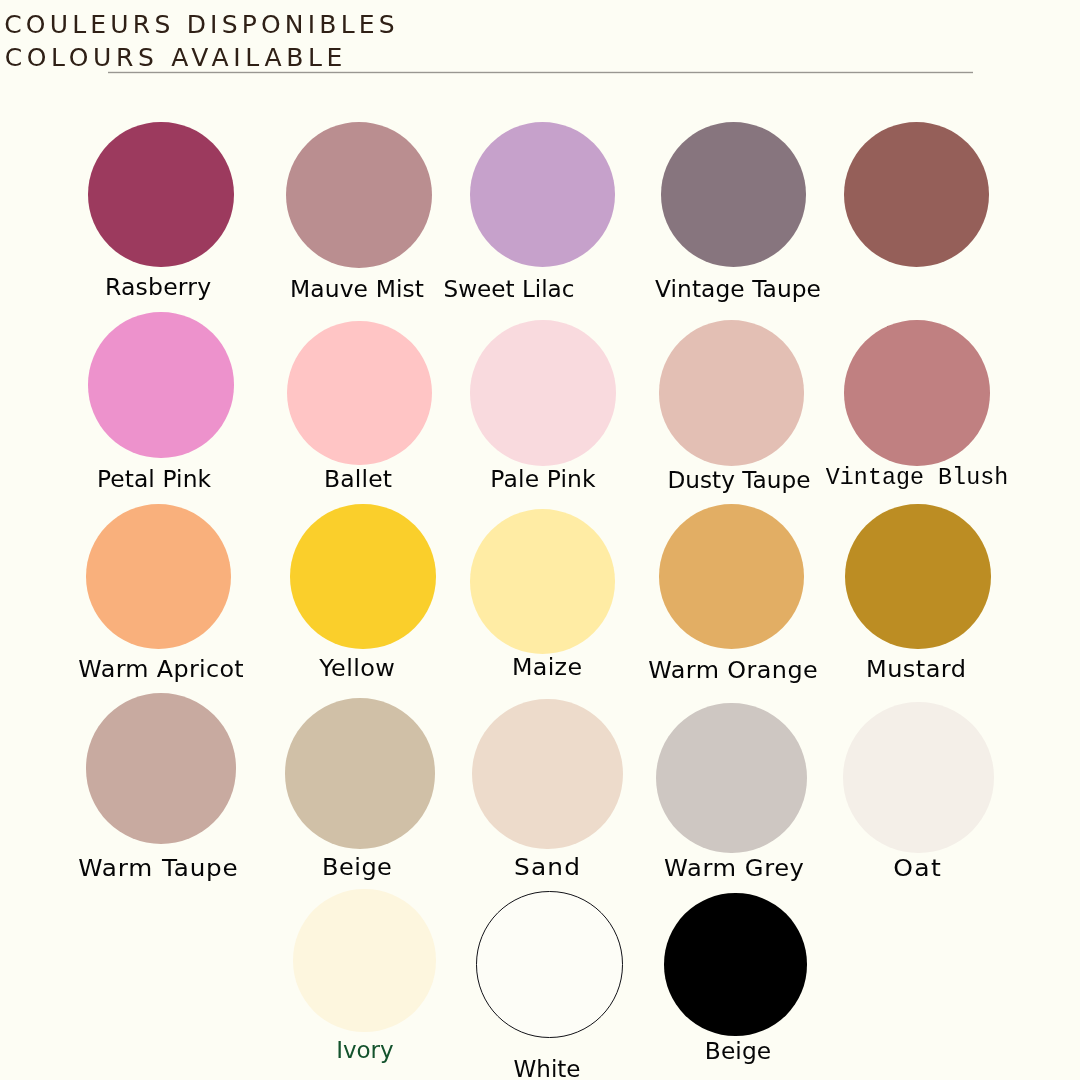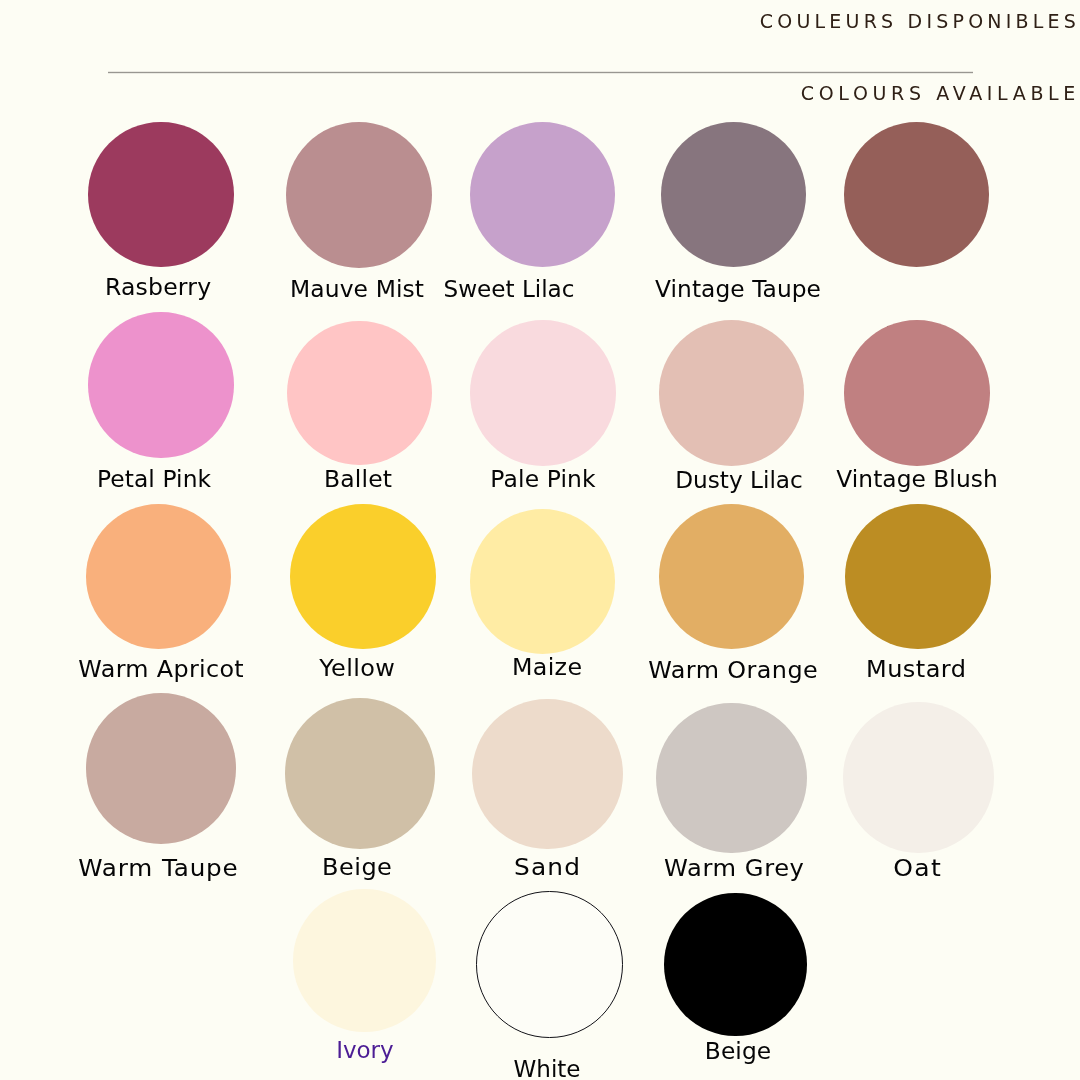--- a/index.html
+++ b/index.html
@@ -1,43 +1,43 @@
 <!DOCTYPE html>
 <html><head>
 <meta charset="utf-8">
 <style>
   html,body{margin:0;padding:0;background:#fdfdf4;}
   body{width:1080px;height:1080px;overflow:hidden;
        font-family:"DejaVu Sans",sans-serif;}
   .page{position:relative;width:1080px;height:1080px;background:#fdfdf4;
         transform:translateZ(0);}
 
-  .t-line{position:absolute;left:0;width:1080px;text-align:right;
-          font-size:19px;letter-spacing:4.2px;text-indent:4.2px;
+  .t-line{position:absolute;left:0;width:1080px;text-align:left;
+          font-size:25px;letter-spacing:4.2px;text-indent:4.2px;
           color:#2f2016;line-height:1;white-space:nowrap;
           transform:translateZ(0);}
   #title-fr{top:11.6px;}
   #title-en{top:44.5px;letter-spacing:4.65px;text-indent:4.65px;}
 
   .divider{position:absolute;left:108px;top:71px;width:865px;height:3px;
            background:linear-gradient(to bottom,rgba(141,138,133,0) 0%,rgba(141,138,133,0.30) 28%,rgba(141,138,133,0.95) 52%,rgba(141,138,133,0.22) 78%,rgba(141,138,133,0) 100%);}
 
   .swatch{position:absolute;left:0;top:0;}
   .dot{position:absolute;border-radius:50%;box-sizing:border-box;}
   .lbl{position:absolute;font-size:23.2px;color:#050506;white-space:nowrap;
        line-height:1;transform:translate(-50%,0) translateZ(0);}
 </style>
 </head>
 <body>
 
 <div class="page" style="background: rgb(253, 253, 244);">
 
   <div>
     <div id="title-fr" class="t-line" style="color: rgb(47, 32, 22);">COULEURS DISPONIBLES</div>
-    <div id="title-en" class="t-line" style="color: rgb(47, 32, 22); margin-top: 39px;">COLOURS AVAILABLE</div>
+    <div id="title-en" class="t-line" style="color: rgb(47, 32, 22);">COLOURS AVAILABLE</div>
     <div class="divider" style="background: linear-gradient(rgba(141, 138, 133, 0) 0%, rgba(141, 138, 133, 0.3) 28%, rgba(141, 138, 133, 0.95) 52%, rgba(141, 138, 133, 0.22) 78%, rgba(141, 138, 133, 0) 100%);"></div>
   </div>
 
   <div id="swatch-grid">
     <div class="swatch">
       <div class="dot" style="left: 88.3px; top: 121.95px; width: 145.4px; height: 145.4px; background: rgb(156, 58, 94);"></div>
       <div class="lbl" style="left: 157.9px; top: 274.7px; color: rgb(5, 5, 6); letter-spacing: 0.18px; text-indent: 0.18px; transform: translate(-50%, 0px) translateZ(0px) scaleX(1.0156);">Rasberry</div>
     </div>
     <div class="swatch">
       <div class="dot" style="left: 285.6px; top: 121.75px; width: 146.4px; height: 146.4px; background: rgb(186, 142, 144);"></div>
@@ -62,25 +62,25 @@
     <div class="swatch">
       <div class="dot" style="left: 287.05px; top: 320.6px; width: 144.9px; height: 144.9px; background: rgb(255, 197, 197);"></div>
       <div class="lbl" style="left: 358px; top: 466.7px; color: rgb(5, 5, 6); letter-spacing: 0.14px; text-indent: 0.14px; transform: translate(-50%, 0px) translateZ(0px) scaleX(1.0131);">Ballet</div>
     </div>
     <div class="swatch">
       <div class="dot" style="left: 470.4px; top: 320.45px; width: 145.4px; height: 145.4px; background: rgb(249, 218, 222);"></div>
       <div class="lbl" style="left: 543px; top: 466.7px; color: rgb(5, 5, 6); letter-spacing: 0.11px; text-indent: 0.11px; transform: translate(-50%, 0px) translateZ(0px) scaleX(1.011);">Pale Pink</div>
     </div>
     <div class="swatch">
       <div class="dot" style="left: 658.5px; top: 320.45px; width: 145.4px; height: 145.4px; background: rgb(227, 191, 180);"></div>
-      <div class="lbl" style="left: 739px; top: 467.7px; color: rgb(5, 5, 6); transform: translate(-50%, 0px) translateZ(0px) scaleX(1);">Dusty Lilac</div>
+      <div class="lbl" style="left: 739px; top: 467.7px; color: rgb(5, 5, 6); transform: translate(-50%, 0px) translateZ(0px) scaleX(1);">Dusty Taupe</div>
     </div>
     <div class="swatch">
       <div class="dot" style="left: 844.3px; top: 320.45px; width: 145.4px; height: 145.4px; background: rgb(192, 128, 129);"></div>
-      <div class="lbl" style="left: 917px; top: 466.7px; color: rgb(5, 5, 6); letter-spacing: 0.05px; text-indent: 0.05px; transform: translate(-50%, 0px) translateZ(0px) scaleX(1.0049);">Vintage Blush</div>
+      <div class="lbl" style="left: 917px; top: 466.7px; color: rgb(5, 5, 6); letter-spacing: 0.05px; text-indent: 0.05px; transform: translate(-50%, 0px) translateZ(0px) scaleX(1.0049); font-family: Liberation Mono, monospace;">Vintage Blush</div>
     </div>
     <div class="swatch">
       <div class="dot" style="left: 86.05px; top: 503.8px; width: 144.9px; height: 144.9px; background: rgb(249, 176, 124);"></div>
       <div class="lbl" style="left: 160.5px; top: 656.9px; color: rgb(5, 5, 6); letter-spacing: 0.32px; text-indent: 0.32px; transform: translate(-50%, 0px) translateZ(0px) scaleX(1.0277);">Warm Apricot</div>
     </div>
     <div class="swatch">
       <div class="dot" style="left: 290.3px; top: 503.85px; width: 145.4px; height: 145.4px; background: rgb(250, 207, 43);"></div>
       <div class="lbl" style="left: 356.5px; top: 656px; color: rgb(5, 5, 6); letter-spacing: 0.36px; text-indent: 0.36px; transform: translate(-50%, 0px) translateZ(0px) scaleX(1.0319);">Yellow</div>
     </div>
     <div class="swatch">
@@ -110,21 +110,21 @@
     <div class="swatch">
       <div class="dot" style="left: 656.3px; top: 702.95px; width: 150.4px; height: 150.4px; background: rgb(206, 199, 194);"></div>
       <div class="lbl" style="left: 734px; top: 855.7px; color: rgb(5, 5, 6); letter-spacing: 0.55px; text-indent: 0.55px; transform: translate(-50%, 0px) translateZ(0px) scaleX(1.042);">Warm Grey</div>
     </div>
     <div class="swatch">
       <div class="dot" style="left: 843.3px; top: 702.45px; width: 150.4px; height: 150.4px; background: rgb(244, 239, 232);"></div>
       <div class="lbl" style="left: 917px; top: 855.7px; color: rgb(5, 5, 6); letter-spacing: 1.24px; text-indent: 1.24px; transform: translate(-50%, 0px) translateZ(0px) scaleX(1.0796);">Oat</div>
     </div>
     <div class="swatch">
       <div class="dot" style="left: 293.3px; top: 889.45px; width: 142.4px; height: 142.4px; background: rgb(253, 246, 222);"></div>
-      <div class="lbl" style="left: 365px; top: 1038.2px; color: #4c1d95; letter-spacing: -0.08px; text-indent: -0.08px; transform: translate(-50%, 0px) translateZ(0px) scaleX(0.9929);">Ivory</div>
+      <div class="lbl" style="left: 365px; top: 1038.2px; color: #14532d; letter-spacing: -0.08px; text-indent: -0.08px; transform: translate(-50%, 0px) translateZ(0px) scaleX(0.9929);">Ivory</div>
     </div>
     <div class="swatch">
       <div class="dot" style="left: 476.3px; top: 891.45px; width: 146.4px; height: 146.4px; background: rgb(253, 253, 247); border: 1.8px solid rgb(18, 18, 24);"></div>
       <div class="lbl" style="left: 547px; top: 1057px; color: rgb(5, 5, 6); letter-spacing: -0.07px; text-indent: -0.07px; transform: translate(-50%, 0px) translateZ(0px) scaleX(0.9949);">White</div>
     </div>
     <div class="swatch">
       <div class="dot" style="left: 664.3px; top: 893.45px; width: 142.4px; height: 142.4px; background: rgb(0, 0, 0);"></div>
       <div class="lbl" style="left: 738px; top: 1039.4px; color: rgb(5, 5, 6); letter-spacing: 0.08px; text-indent: 0.08px; transform: translate(-50%, 0px) translateZ(0px) scaleX(1.0065);">Beige</div>
     </div>
   </div>

